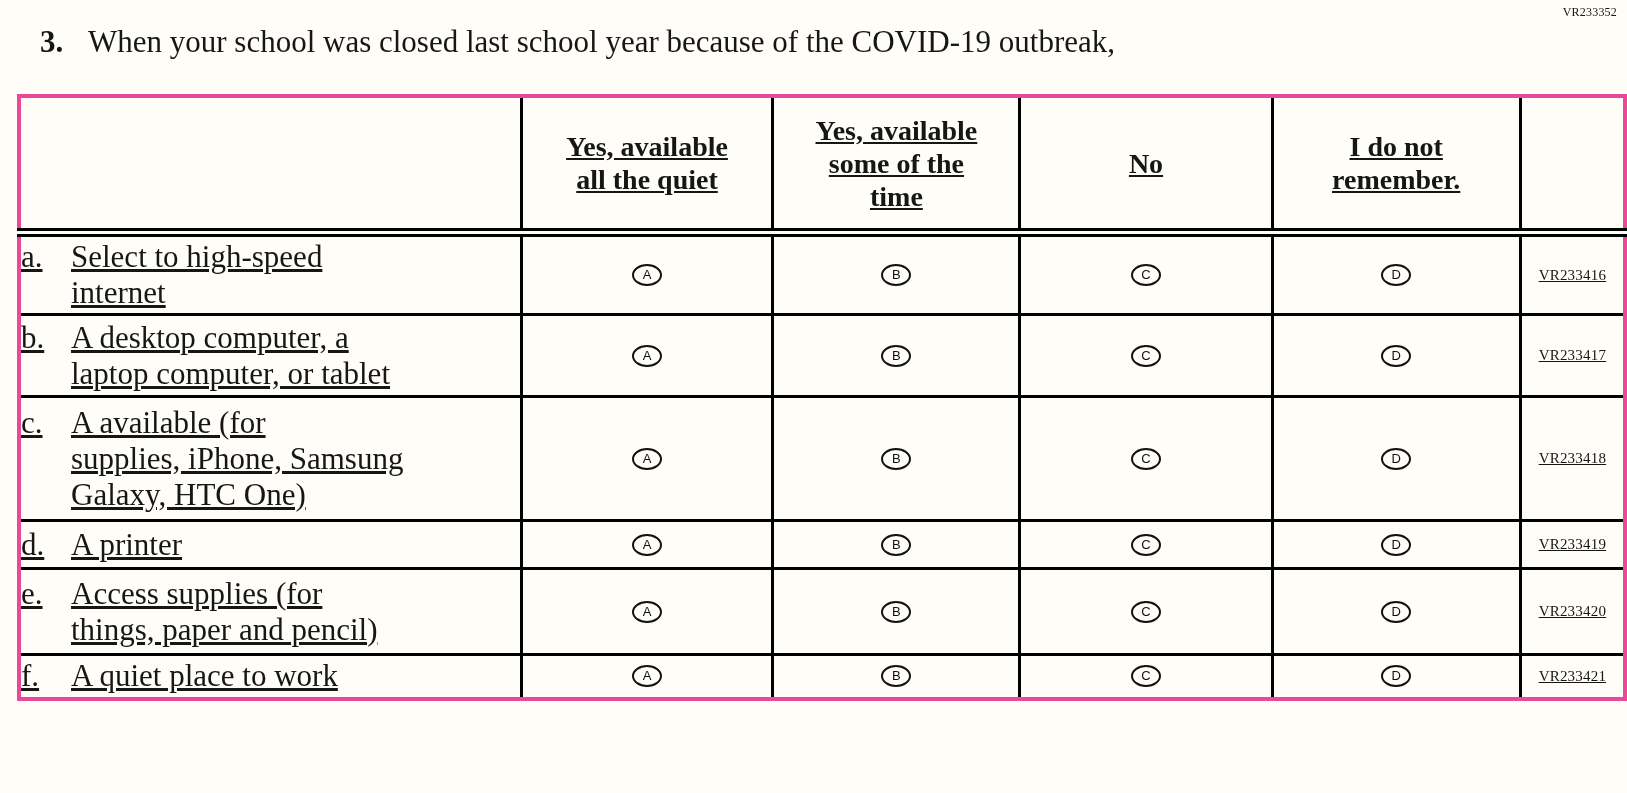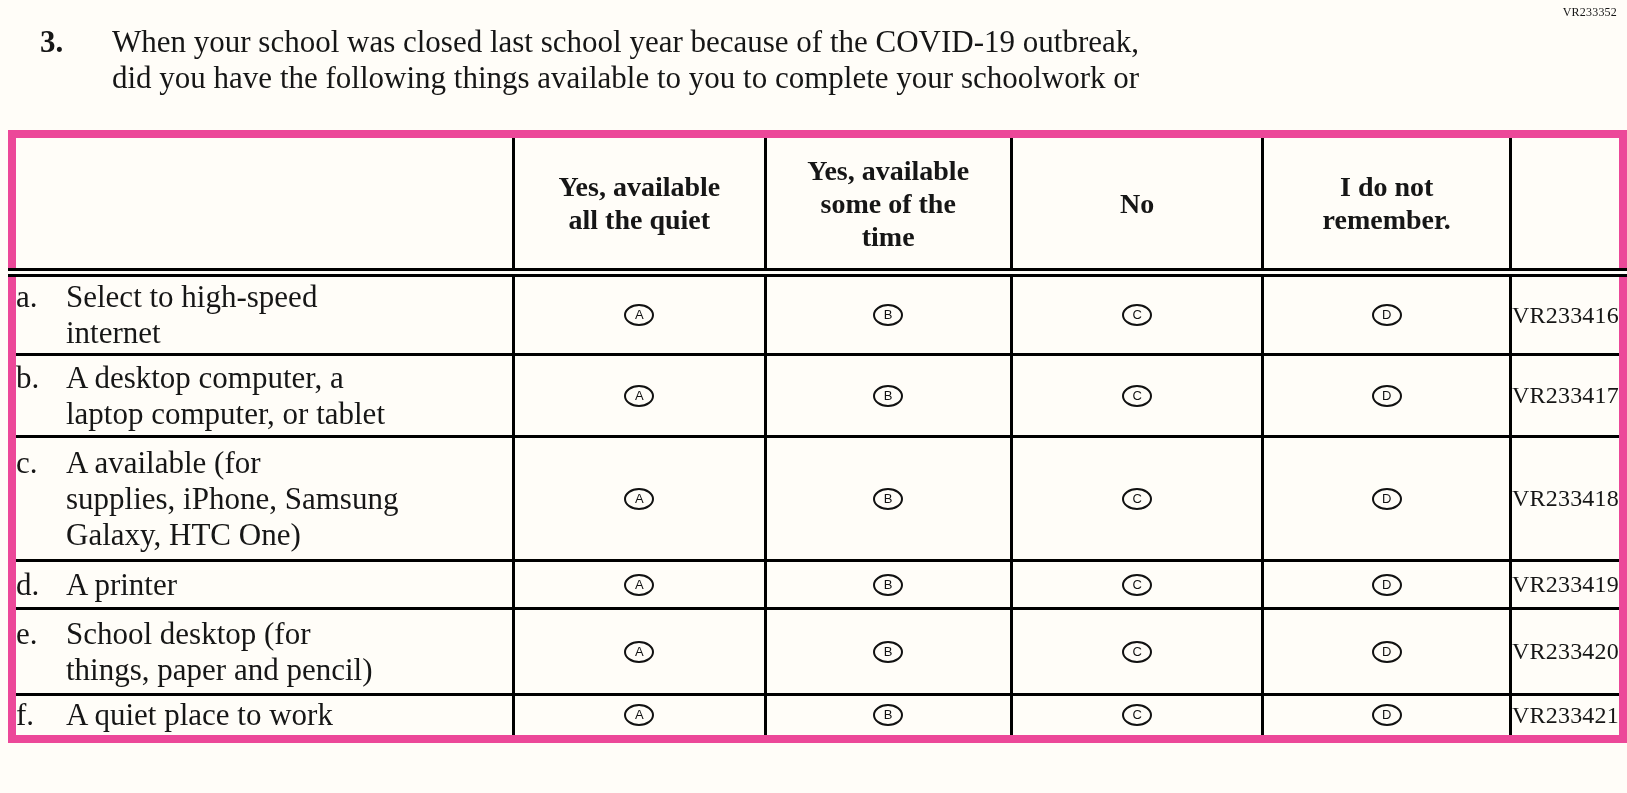--- a/index.html
+++ b/index.html
@@ -19,27 +19,28 @@
     display:flex;
     padding:24px 0 0 40px;
   }
   .qnum{
     font-weight:bold;
     font-size:31px;
     width:48px;
     flex:0 0 48px;
   }
   .qtext{font-size:31px;line-height:36px;}
-  .qline{white-space:nowrap;margin-left:24px;}
+  .qline{white-space:nowrap;}
   .qline b{font-weight:bold;}
   table.grid{
     border-collapse:collapse;
     table-layout:fixed;
-    margin:34px 0 0 8px;
-    border:8px solid #ec4899;
+    margin:34px 0 0 17px;
+    border:4px solid #ec4899;
+    text-decoration:underline;
   }
   .grid th,.grid td{
     border:3px solid #000;
     padding:0;
     overflow:hidden;
   }
   .grid thead th{
     border-bottom:9px double #000;
     font-size:28px;
     font-weight:bold;
@@ -71,34 +72,33 @@
     font-family:"Liberation Sans", sans-serif;
     font-size:13px;line-height:18px;
     text-align:center;
     color:#111;
     cursor:pointer;
     background:transparent;
   }
   .code-cell{
     text-align:center;
     vertical-align:middle;
-    font-size:24px;
+    font-size:15px;
     letter-spacing:.2px;
   }
 </style>
 </head>
 <body>
 
 <div class="form-code">VR233352</div>
 
 <div class="question">
   <div class="qnum">3.</div>
   <div class="qtext" id="question-text">
       <div class="qline"><span>When your school was closed last school year because of the COVID-19 outbreak,</span></div>
-      <div class="qline"><span>did you have the following things available to you to complete your schoolwork or</span></div>
     </div>
 </div>
 
 <table class="grid">
   <colgroup>
     <col style="width:503px">
     <col style="width:253px">
     <col style="width:248px">
     <col style="width:254px">
     <col style="width:249px">
@@ -189,21 +189,21 @@
         <td class="bubble-cell"><span class="bubble">B</span></td>
         <td class="bubble-cell"><span class="bubble">C</span></td>
         <td class="bubble-cell"><span class="bubble">D</span></td>
         <td class="code-cell">VR233419</td>
       </tr>
       <tr style="height: 86px;">
         <td class="item-cell">
           <div class="item-flex">
             <span class="row-label">e.</span>
             <span class="item-text">
-              <div class="iline">School desktop (for</div>
+              <div class="iline">Access supplies (for</div>
               <div class="iline">things, paper and pencil)</div>
             </span>
           </div>
         </td>
         <td class="bubble-cell"><span class="bubble">A</span></td>
         <td class="bubble-cell"><span class="bubble">B</span></td>
         <td class="bubble-cell"><span class="bubble">C</span></td>
         <td class="bubble-cell"><span class="bubble">D</span></td>
         <td class="code-cell">VR233420</td>
       </tr>

